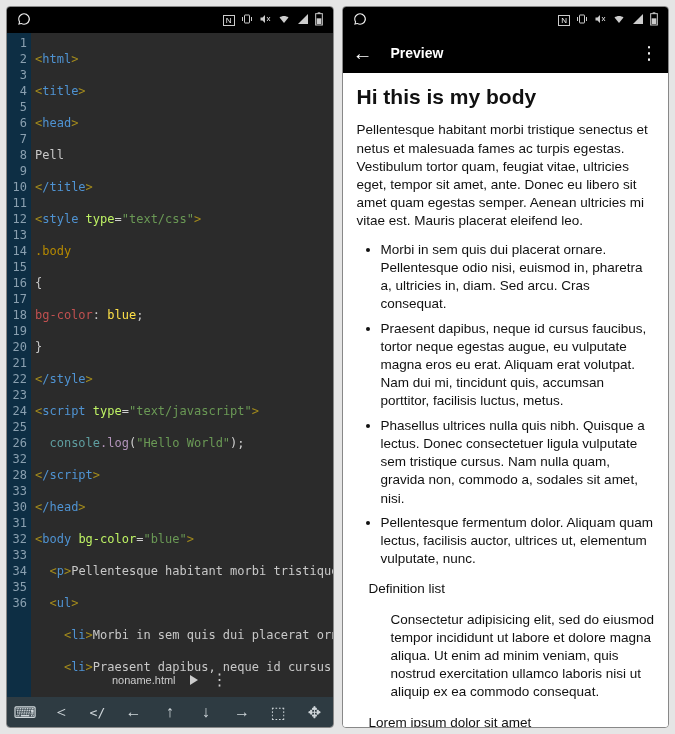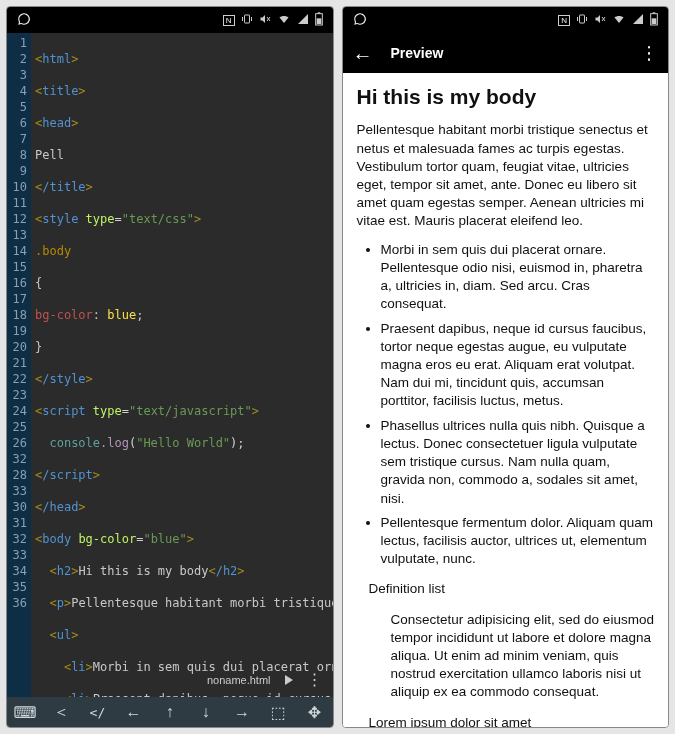--- a/index.html
+++ b/index.html
@@ -16,21 +16,21 @@
 .t-angle{color:#a38b1c}
 .t-tag{color:#4f93d2}
 .t-attr{color:#bef264}
 .t-str{color:#6a9955}
 .t-css{color:#b58900}
 .t-cssprop{color:#c05050}
 .t-cssval{color:#fde047}
 .t-fn{color:#5f9ea0}
 .t-func{color:#b294bb}
 .t-txt{color:#c8c8c8}
-.editor-footer{position:absolute;bottom:34px;left:0;right:0;display:flex;align-items:center;justify-content:flex-end;gap:14px;padding:4px 10px;color:#ccc;font-size:11px;background:transparent}
+.editor-footer{position:absolute;bottom:34px;left:0;right:0;display:flex;align-items:center;justify-content:center;gap:14px;padding:4px 10px;color:#ccc;font-size:11px;background:transparent}
 .editor-footer .play{font-size:16px}
 .editor-footer .dots{font-size:16px}
 .toolbar{height:30px;background:#2e3b42;display:flex;align-items:center;justify-content:space-around;color:#cfd6da}
 .toolbar span{font-size:16px;display:inline-flex;align-items:center;justify-content:center;width:28px;height:28px}
 
 .appbar{height:40px;background:#000;display:flex;align-items:center;color:#fff;padding:0 10px;justify-content:space-between}
 .appbar .left{display:flex;align-items:center;gap:18px}
 .appbar .title{font-size:14px;font-weight:700}
 .preview-body{flex:1;background:#fff;color:#111;font-family:Arial,Helvetica,sans-serif;font-size:13.5px;line-height:1.35;padding:10px 14px;overflow:hidden}
 .preview-body h2{margin:0 0 10px 0;font-size:21px;font-weight:700}
@@ -129,21 +129,20 @@
 <div><span class="t-css">.body</span></div>
 <div><span class="t-txt">{</span></div>
 <div><span class="t-cssprop">bg-color</span><span class="t-txt">: </span><span class="t-cssval">blue</span><span class="t-txt">;</span></div>
 <div><span class="t-txt">}</span></div>
 <div><span class="t-angle">&lt;</span><span class="t-tag">/style</span><span class="t-angle">&gt;</span></div>
 <div><span class="t-angle">&lt;</span><span class="t-tag">script</span> <span class="t-attr">type</span>=<span class="t-str">"text/javascript"</span><span class="t-angle">&gt;</span></div>
 <div>  <span class="t-fn">console</span><span class="t-func">.log</span>(<span class="t-str">"Hello World"</span>);</div>
 <div><span class="t-angle">&lt;</span><span class="t-tag">/script</span><span class="t-angle">&gt;</span></div>
 <div><span class="t-angle">&lt;</span><span class="t-tag">/head</span><span class="t-angle">&gt;</span></div>
 <div><span class="t-angle">&lt;</span><span class="t-tag">body</span> <span class="t-attr">bg-color</span>=<span class="t-str">"blue"</span><span class="t-angle">&gt;</span></div>
-<div>  <span class="t-angle">&lt;</span><span class="t-tag">h2</span><span class="t-angle">&gt;</span><span class="t-txt">Hi this is my body</span><span class="t-angle">&lt;</span><span class="t-tag">/h2</span><span class="t-angle">&gt;</span></div>
 <div>  <span class="t-angle">&lt;</span><span class="t-tag">p</span><span class="t-angle">&gt;</span><span class="t-txt">Pellentesque habitant morbi tristique senectus et</span></div>
 <div>  <span class="t-angle">&lt;</span><span class="t-tag">ul</span><span class="t-angle">&gt;</span></div>
 <div>    <span class="t-angle">&lt;</span><span class="t-tag">li</span><span class="t-angle">&gt;</span><span class="t-txt">Morbi in sem quis dui placerat ornare. Pell</span></div>
 <div>    <span class="t-angle">&lt;</span><span class="t-tag">li</span><span class="t-angle">&gt;</span><span class="t-txt">Praesent dapibus, neque id cursus faucibus, </span></div>
 
 
 
 
 
 

